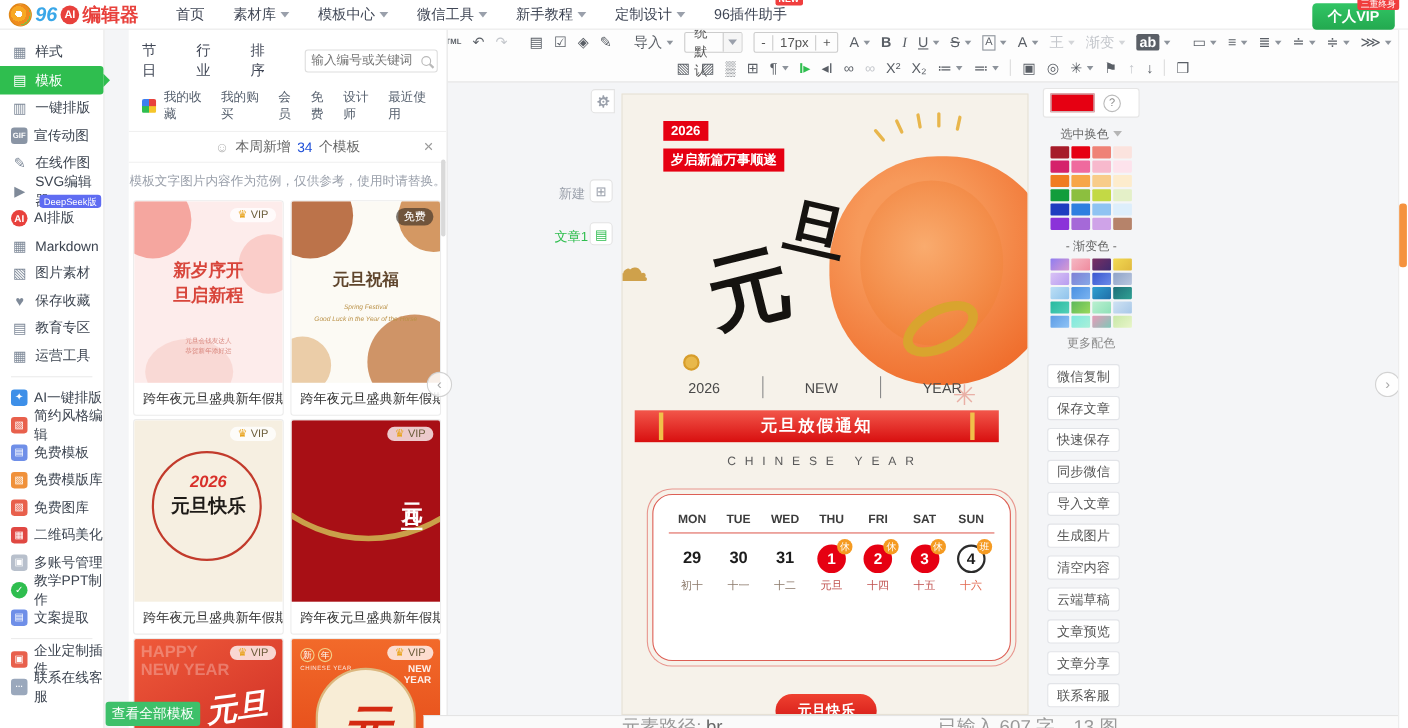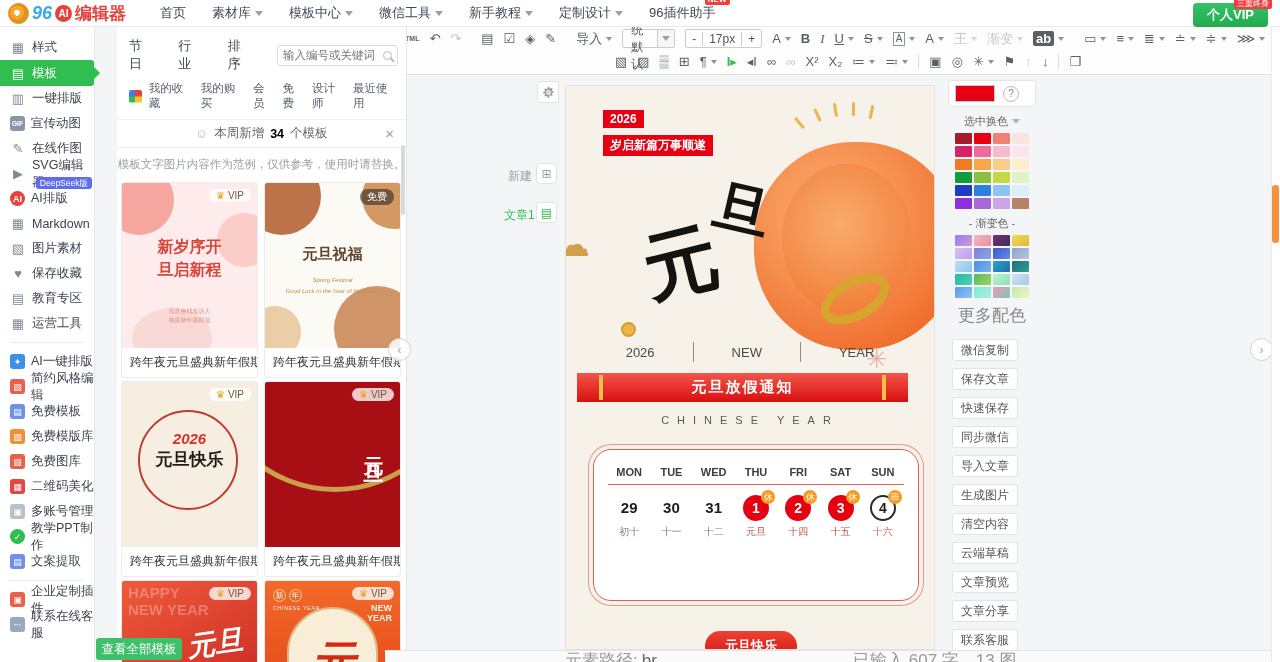--- a/index.html
+++ b/index.html
@@ -39,21 +39,21 @@
   .ttab { font-size:13px; color:#404756; cursor:pointer; }
   .tsearch { margin-left:auto; width:128px; height:21px; border:1px solid #ddd; border-radius:3px; display:flex; align-items:center; padding:0 5px; }
   .tsearch input { border:none; outline:none; width:100px; font-size:11.5px; color:#666; font-family:inherit; }
   .lens { width:9px; height:9px; border:1.5px solid #b9b9b9; border-radius:50%; position:relative; margin-left:auto; }
   .lens:after { content:""; position:absolute; width:5px; height:1.5px; background:#b9b9b9; transform:rotate(45deg); right:-4px; bottom:-2px; }
   .tfilters { display:flex; align-items:center; gap:7px; padding:2px 8px 8px 12px; font-size:11.5px; color:#56606e; }
   .grid4 { width:13px; height:13px; border-radius:2px; background:
       linear-gradient(90deg,#3d7ff0 50%,#e8413c 50%) 0 0/13px 6.5px no-repeat,
       linear-gradient(90deg,#2fbe4f 50%,#f5c52a 50%) 0 6.5px/13px 6.5px no-repeat; }
   .tnotice { border-top:1px solid #f0f0f0; border-bottom:1px solid #f0f0f0; height:29px; display:flex; align-items:center; justify-content:center; gap:6px; font-size:12.5px; color:#666; position:relative; }
-  .tnotice .cnt { color:#000000; font-weight:bold; }
+  .tnotice .cnt { color:#1d4ed8; font-weight:normal; }
   .tnotice .x { position:absolute; right:12px; color:#999; font-size:15px; cursor:pointer; }
   .thint { text-align:center; font-size:11.5px; color:#9aa0ab; padding:9px 0 8px; }
   .cards { position:relative; padding:0 4px 0 4px; }
   .card { position:absolute; width:137px; background:#fff; border:1px solid #ececec; border-radius:3px; overflow:hidden; cursor:pointer; }
   .cimg { position:relative; width:100%; height:165px; overflow:hidden; }
   .ccap { font-size:12px; color:#333; padding:6px 8px; white-space:nowrap; overflow:hidden; }
   .pill { position:absolute; top:6px; right:6px; border-radius:9px; padding:1px 7px; font-size:10px; display:flex; align-items:center; gap:3px; z-index:3; }
   .pill.vip { background:rgba(255,255,255,.78); color:#6b5d3a; }
   .pill.vip .crown { color:#e8a31d; font-size:10px; }
   .pill.free { background:rgba(50,42,36,.62); color:#fff; }
@@ -156,21 +156,21 @@
   .statusbar .r { position:absolute; left:468px; top:-2px; }
 
   
   .cpanel { position:absolute; left:948px; top:80px; width:88px; z-index:15; }
   .swrow { display:flex; align-items:center; gap:8px; padding:4px 6px; background:#fff; border:1px solid #e5e5e5; border-radius:3px; }
   .bigsw { width:40px; height:17px; background:#e60012; border:1px solid #c9c9c9; cursor:pointer; }
   .qcirc { width:16px; height:16px; border-radius:50%; border:1px solid #bbb; color:#888; font-size:10px; display:flex; align-items:center; justify-content:center; cursor:pointer; }
   .cplabel { text-align:center; font-size:11px; color:#666; padding:7px 0 4px; display:flex; align-items:center; justify-content:center; gap:4px; }
   .cgrid { display:grid; grid-template-columns:repeat(4,17px); gap:2px; justify-content:center; }
   .cgrid i { width:17px; height:11px; border-radius:1px; cursor:pointer; }
-  .morec { text-align:center; font-size:17px; color:#8a8a8a; padding:6px 0; cursor:pointer; }
+  .morec { text-align:center; font-size:11px; color:#8a8a8a; padding:6px 0; cursor:pointer; }
   .actbtn { position:absolute; left:4px; width:66px; height:22px; background:#fff; border:1px solid #e2e4e8; border-radius:3px; font-size:12px; color:#555; cursor:pointer; font-family:inherit; }
 
   
   .rtrack { position:absolute; right:0; top:27px; width:9px; height:635px; background:#fff; border-left:1px solid #ececec; z-index:45; }
   .rthumb { position:absolute; right:1px; top:158px; width:7px; height:58px; background:#f5923e; border-radius:3px; }
 </style>
 </head>
 <body>
 
 <div class="stage">

